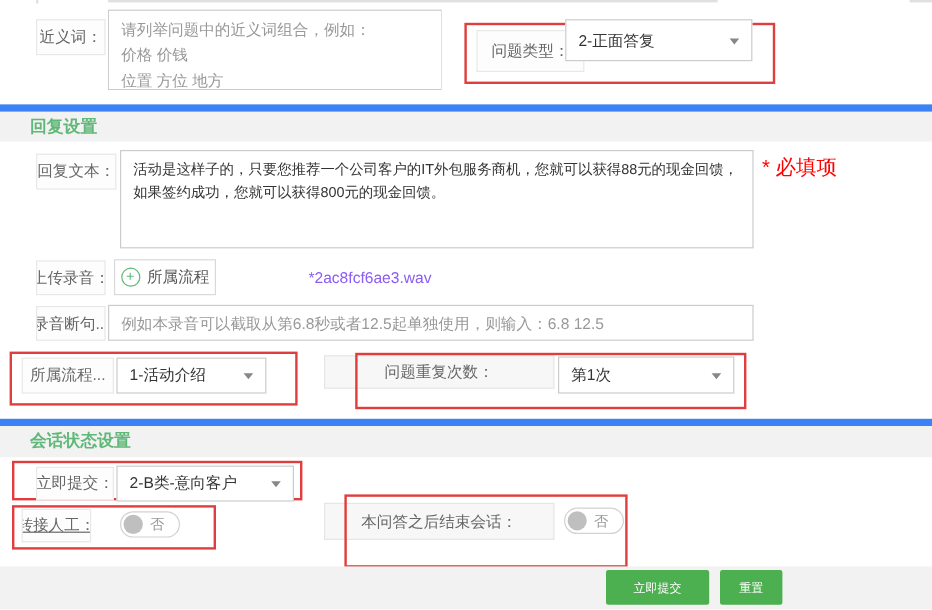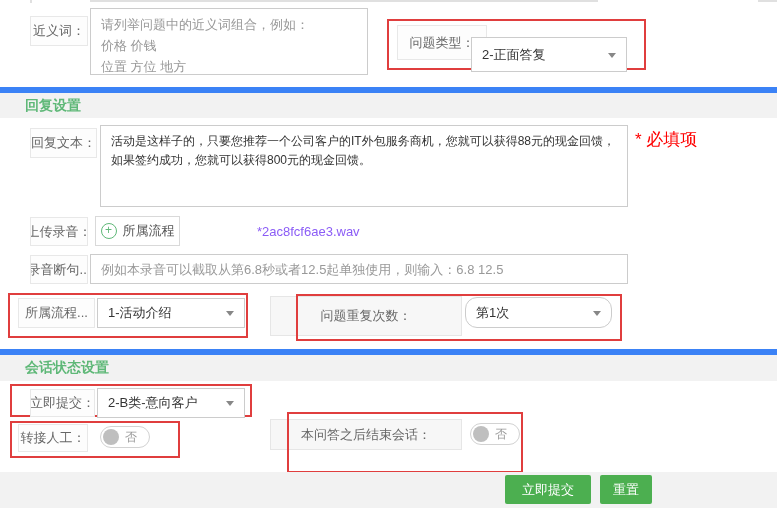--- a/index.html
+++ b/index.html
@@ -44,21 +44,21 @@
     width:14px;height:14px;border:1px solid #5FB878;border-radius:50%;
     color:#5FB878;font-size:12px;line-height:13px;text-align:center;flex:0 0 auto;
   }
   .toggle{
     width:50px;height:22px;border:1px solid #d2d2d2;border-radius:12px;background:#fff;
     display:flex;align-items:center;cursor:pointer;
   }
   .toggle .knob{width:16px;height:16px;border-radius:50%;background:#bfbfbf;margin-left:2px;}
   .toggle .toggle-text{color:#999;font-size:12px;margin-left:6px;}
   .btn{
-    background:#4CAF50;color:#fff;border:none;border-radius:2px;font-size:13px;
+    background:#4CAF50;color:#fff;border:none;border-radius:2px;font-size:10px;
     display:flex;align-items:center;justify-content:center;cursor:pointer;
     font-family:"Liberation Sans","DejaVu Sans",sans-serif;
   }
   .muted{color:#8b5cf6;font-size:13px;}
   .required{color:#f00;font-size:17px;}
   .remnant{background:#e0e0e0;}
 </style>
 </head>
 <body>
 
@@ -70,21 +70,21 @@
   <span>近义词：</span>
 </div>
 <textarea class="abs field" style="left: 90px; top: 8px; width: 278px; height: 67px;" placeholder="请列举问题中的近义词组合，例如：
 价格 价钱
 位置 方位 地方"></textarea>
 
 <div class="abs redbox" style="left:387px;top:19px;width:259px;height:51px;"></div>
 <div class="abs label-box" style="left:397px;top:25px;width:90px;height:35px;">
   <span>问题类型：</span>
 </div>
-<div class="abs select" style="left:471px;top:37px;width:156px;height:35px;">
+<div class="abs select" style="left:471px;top:16px;width:156px;height:35px;">
   <span>2-正面答复</span>
   <span class="arrow"></span>
 </div>
 
 <div class="abs section-bar" style="top:87px;height:31px;">
   <span>回复设置</span>
 </div>
 
 <div class="abs label-box" style="left:30px;top:128px;width:67px;height:30px;">
   <span>回复文本：</span>
@@ -108,49 +108,49 @@
 
 <div class="abs label-box" style="left:30px;top:255px;width:58px;height:29px;">
   <span>录音断句...</span>
 </div>
 <input class="abs field" style="left: 90px; top: 254px; width: 538px; height: 30px;" placeholder="例如本录音可以截取从第6.8秒或者12.5起单独使用，则输入：6.8 12.5">
 
 <div class="abs redbox" style="left:8px;top:293px;width:240px;height:45px;"></div>
 <div class="abs label-box" style="left:18px;top:298px;width:77px;height:30px;">
   <span>所属流程...</span>
 </div>
-<div class="abs select" style="left:97px;top:298px;width:148px;height:30px;">
+<div class="abs select" style="left:97px;top:298px;width:125px;height:30px;">
   <span>1-活动介绍</span>
   <span class="arrow"></span>
 </div>
 
-<div class="abs gray-label-box" style="left:270px;top:296px;width:192px;height:40px;">
+<div class="abs gray-label-box" style="left:270px;top:296px;width:192px;height:28px;">
   <span>问题重复次数：</span>
 </div>
 <div class="abs redbox" style="left:296px;top:294px;width:326px;height:47px;"></div>
-<div class="abs select" style="left:465px;top:297px;width:147px;height:31px;border-radius:12px;">
+<div class="abs select" style="left:465px;top:297px;width:147px;height:31px;">
   <span>第1次</span>
   <span class="arrow"></span>
 </div>
 
 <div class="abs section-bar" style="top:349px;height:32px;">
   <span>会话状态设置</span>
 </div>
 
 <div class="abs redbox" style="left:10px;top:384px;width:242px;height:33px;"></div>
 <div class="abs label-box" style="left:30px;top:389px;width:65px;height:28px;">
   <span>立即提交：</span>
 </div>
 <div class="abs select" style="left:97px;top:388px;width:148px;height:30px;">
   <span>2-B类-意向客户</span>
   <span class="arrow"></span>
 </div>
 
 <div class="abs redbox" style="left:10px;top:421px;width:170px;height:37px;"></div>
-<div class="abs label-box" style="left:18px;top:424px;width:70px;height:28px;">
+<div class="abs label-box" style="left:18px;top:424px;width:58px;height:28px;text-decoration:underline;">
   <span>转接人工：</span>
 </div>
 <div class="abs toggle" style="left:100px;top:426px;">
   <span class="knob"></span>
   <span class="toggle-text">否</span>
 </div>
 
 <div class="abs gray-label-box" style="left:270px;top:419px;width:192px;height:31px;">
   <span>本问答之后结束会话：</span>
 </div>

